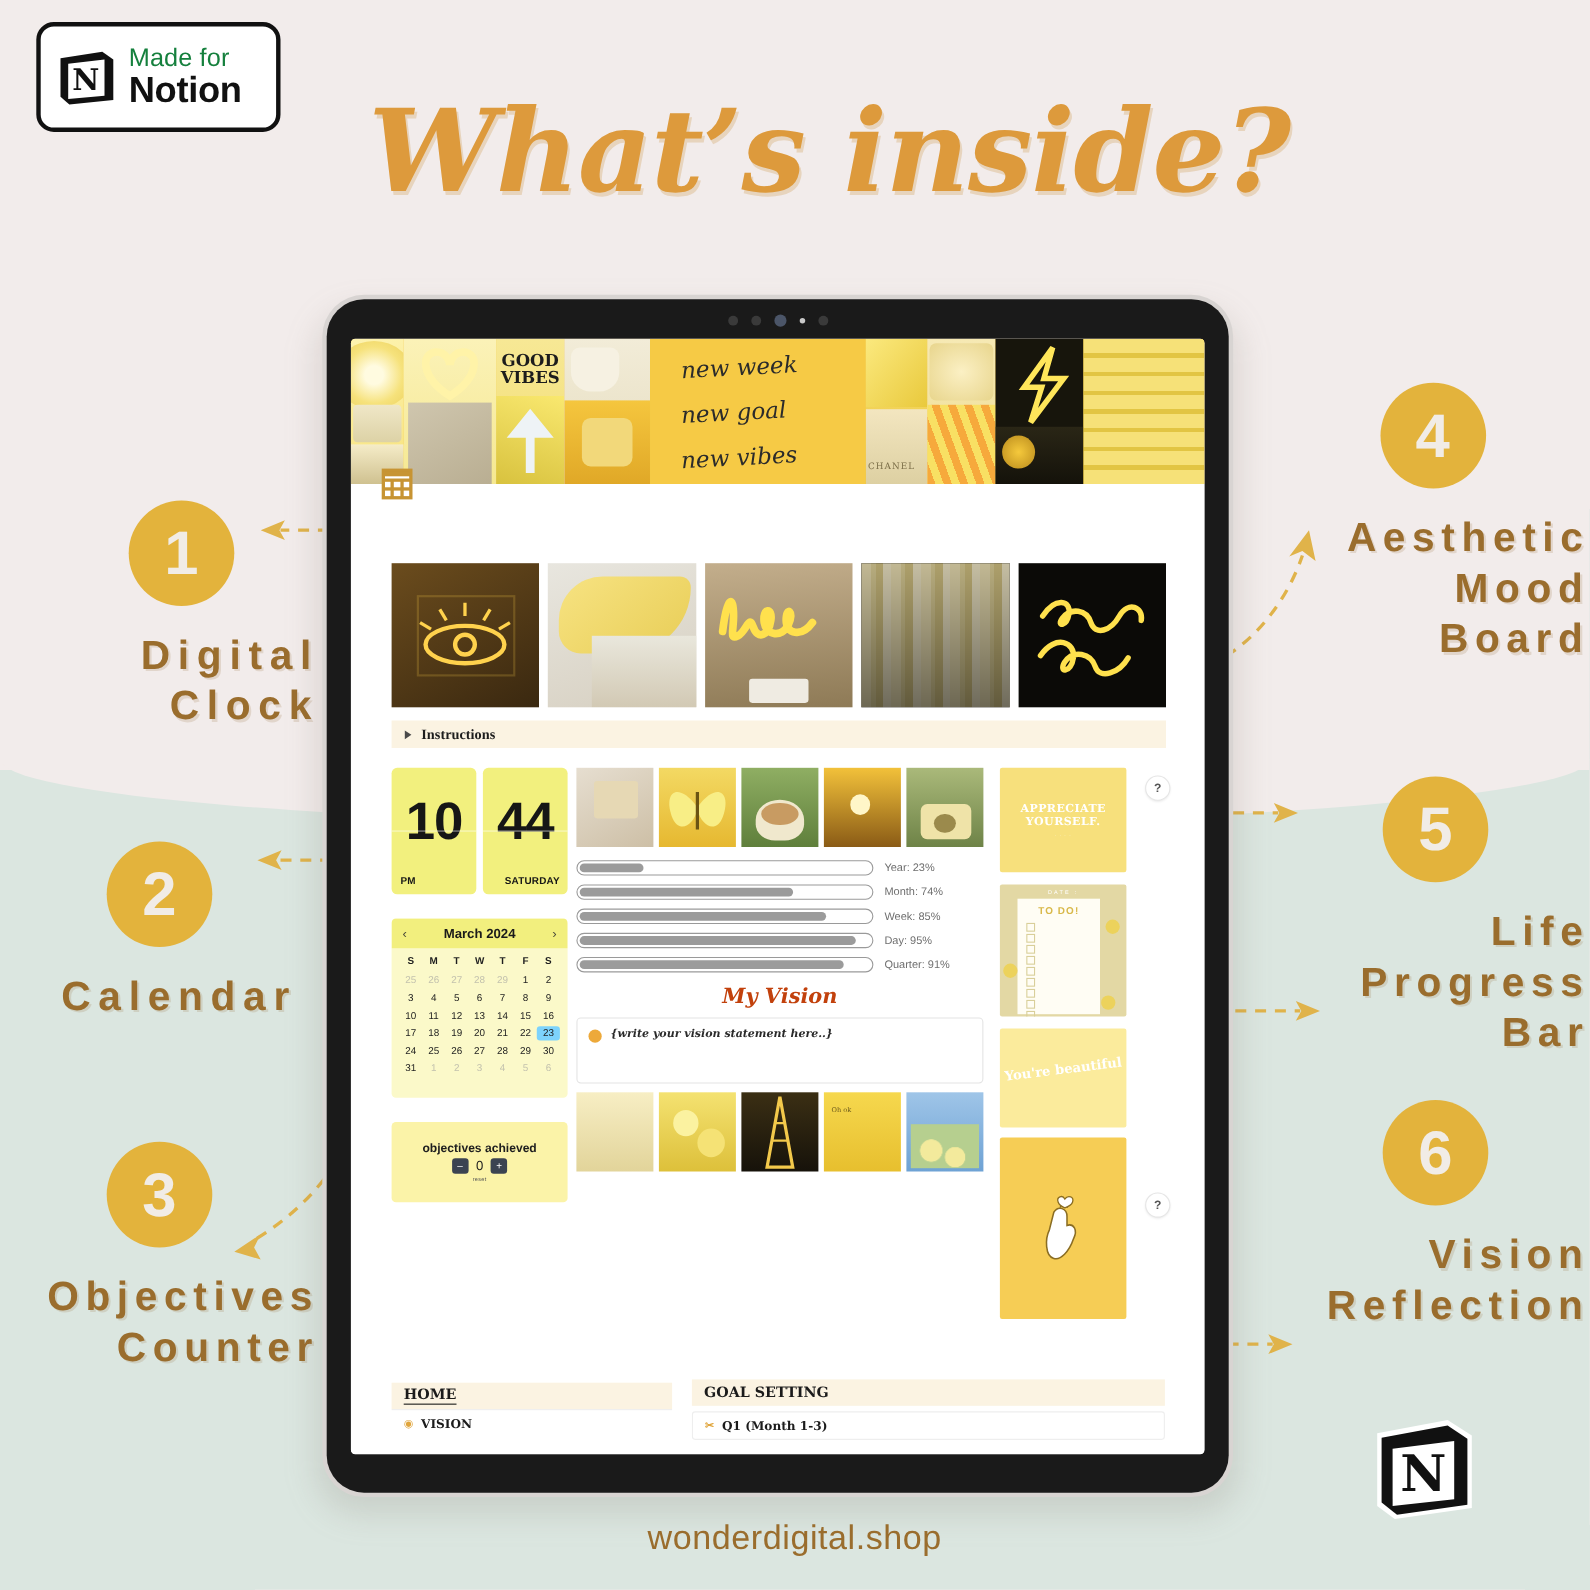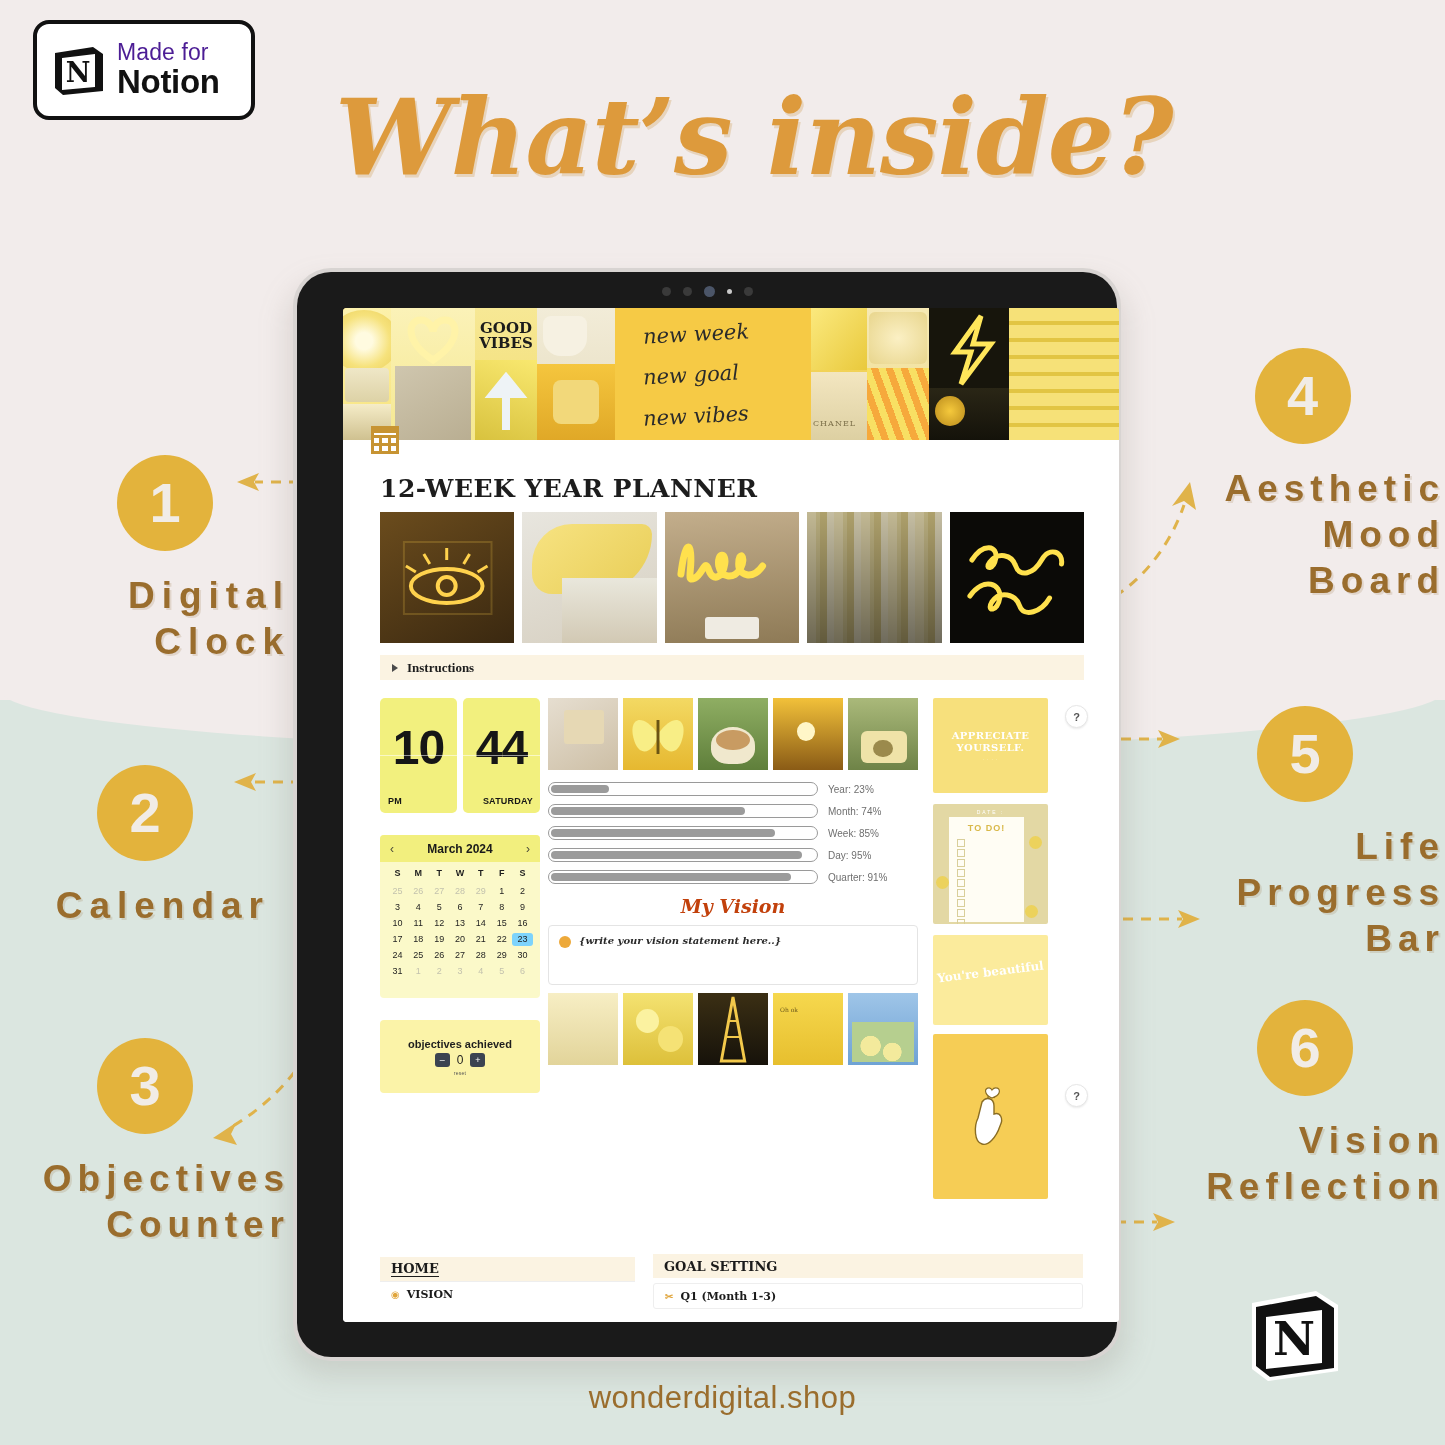--- a/index.html
+++ b/index.html
@@ -12,37 +12,37 @@
   .bg-bottom{position:absolute;left:0;top:700px;width:1445px;height:745px;background:#dbe6e0;
     border-top-left-radius:0;border-top-right-radius:0;}
   .bg-curve{position:absolute;left:0;top:690px;width:1445px;height:60px;background:#f2eceb;
     border-bottom-left-radius:50% 100%;border-bottom-right-radius:50% 100%;}
 
   
   .notion-badge{position:absolute;left:33px;top:20px;width:222px;height:100px;background:#fff;
     border:4px solid #111;border-radius:16px;display:flex;align-items:center;gap:10px;padding:0 12px;box-sizing:border-box;}
   .nb-cube{width:58px;height:58px;flex:0 0 58px;position:relative;}
   .nb-text{line-height:1.04;}
-  .nb-made{font-size:23px;color:#4c1d95;font-weight:400;letter-spacing:.1px;}
+  .nb-made{font-size:23px;color:#15803d;font-weight:400;letter-spacing:.1px;}
   .nb-notion{font-size:33px;color:#111;font-weight:700;letter-spacing:-.3px;}
 
   
   .main-title{position:absolute;left:335px;top:78px;width:830px;height:120px;
     font-family:"DejaVu Serif",serif;font-style:italic;font-weight:700;font-size:104px;
     color:#dd9a3c;letter-spacing:-1px;white-space:nowrap;line-height:120px;
     text-shadow:2px 3px 0 rgba(200,140,50,.25);}
 
   
   .tablet{position:absolute;left:297px;top:272px;width:820px;height:1100px;}
   .tablet-shadow{position:absolute;left:-10px;top:10px;width:840px;height:1095px;
     background:rgba(120,110,100,.18);border-radius:40px;filter:blur(14px);}
   .tablet-body{position:absolute;left:0;top:0;width:820px;height:1085px;background:#1a1a1a;
     border-radius:34px;box-shadow:0 0 0 4px #d8d4d2;}
   .tablet-screen{position:absolute;left:22px;top:36px;width:776px;height:1014px;background:#fff;
-    overflow:hidden;border-radius:4px;margin-left:24px;}
+    overflow:hidden;border-radius:4px;}
   .cam-dots{position:absolute;left:0;top:12px;width:820px;height:14px;display:flex;justify-content:center;gap:12px;align-items:center;}
   .cam-dots i{display:block;width:9px;height:9px;border-radius:50%;background:#3a3a3a;}
   .cam-dots i.b{width:11px;height:11px;background:#4b5568;}
   .cam-dots i.s{width:5px;height:5px;background:#c9c9c9;}
 
   
   .banner{position:absolute;left:0;top:0;width:776px;height:132px;display:flex;background:#f3c23e;overflow:hidden;}
   .bnc{height:132px;position:relative;flex:0 0 auto;overflow:hidden;}
   .photo{position:absolute;background-size:cover;}
 
@@ -348,21 +348,20 @@
         <i class="hdr"></i>
           <i></i>
           <i></i>
           <i></i>
           <i></i>
           <i></i>
           <i></i>
       </div>
 
       <div class="page">
-        <div class="ptitle">12-WEEK  YEAR PLANNER</div>
 
         <div class="hero-strip">
           <div class="hs" style="background:linear-gradient(150deg,#6b4c1d,#3a2810);">
             <svg width="100%" height="131" viewBox="0 0 135 131" preserveAspectRatio="none">
               <ellipse cx="67" cy="74" rx="36" ry="17" fill="none" stroke="#ffd24d" stroke-width="4"></ellipse>
               <circle cx="67" cy="74" r="9" fill="none" stroke="#ffd24d" stroke-width="4"></circle>
               <g stroke="#ffd24d" stroke-width="3">
                 <path d="M67 48 L67 36"></path>
                   <path d="M50 52 L44 42"></path>
                   <path d="M84 52 L90 42"></path>

